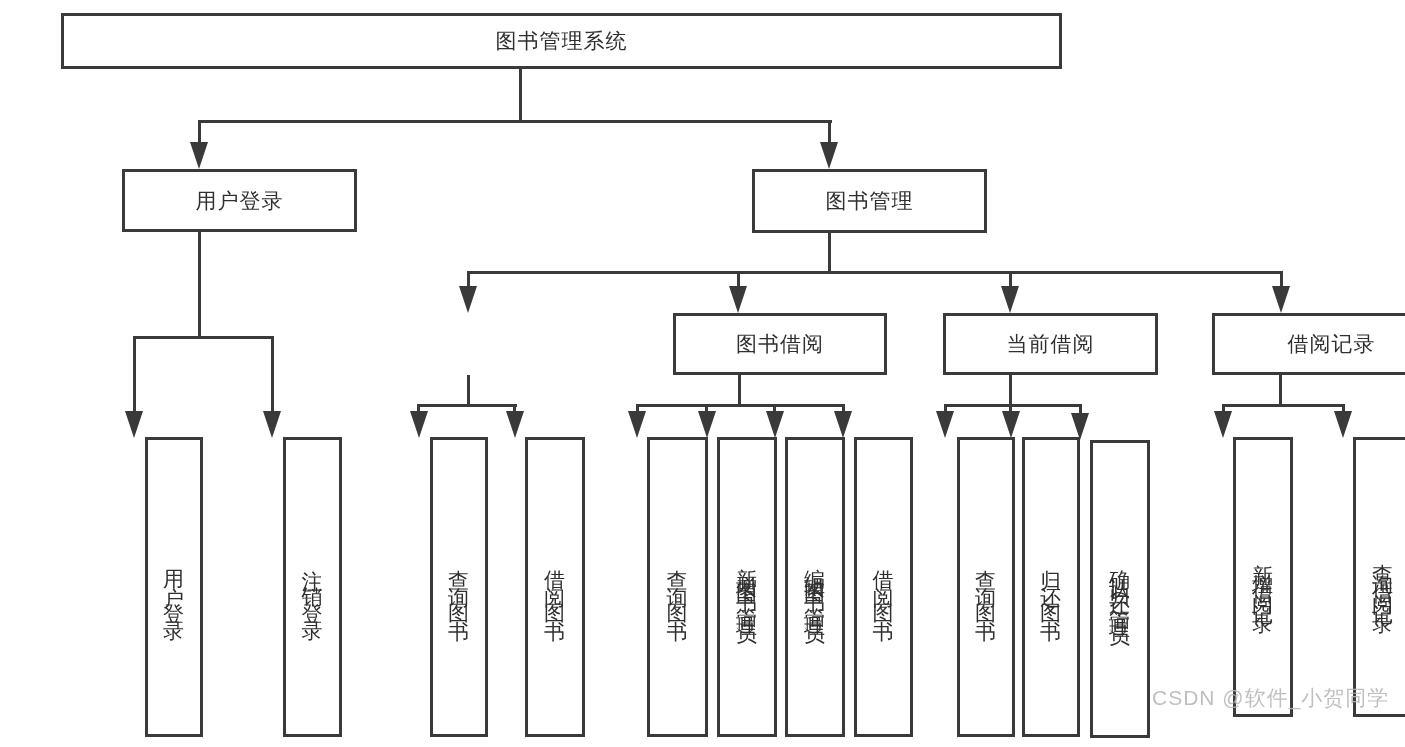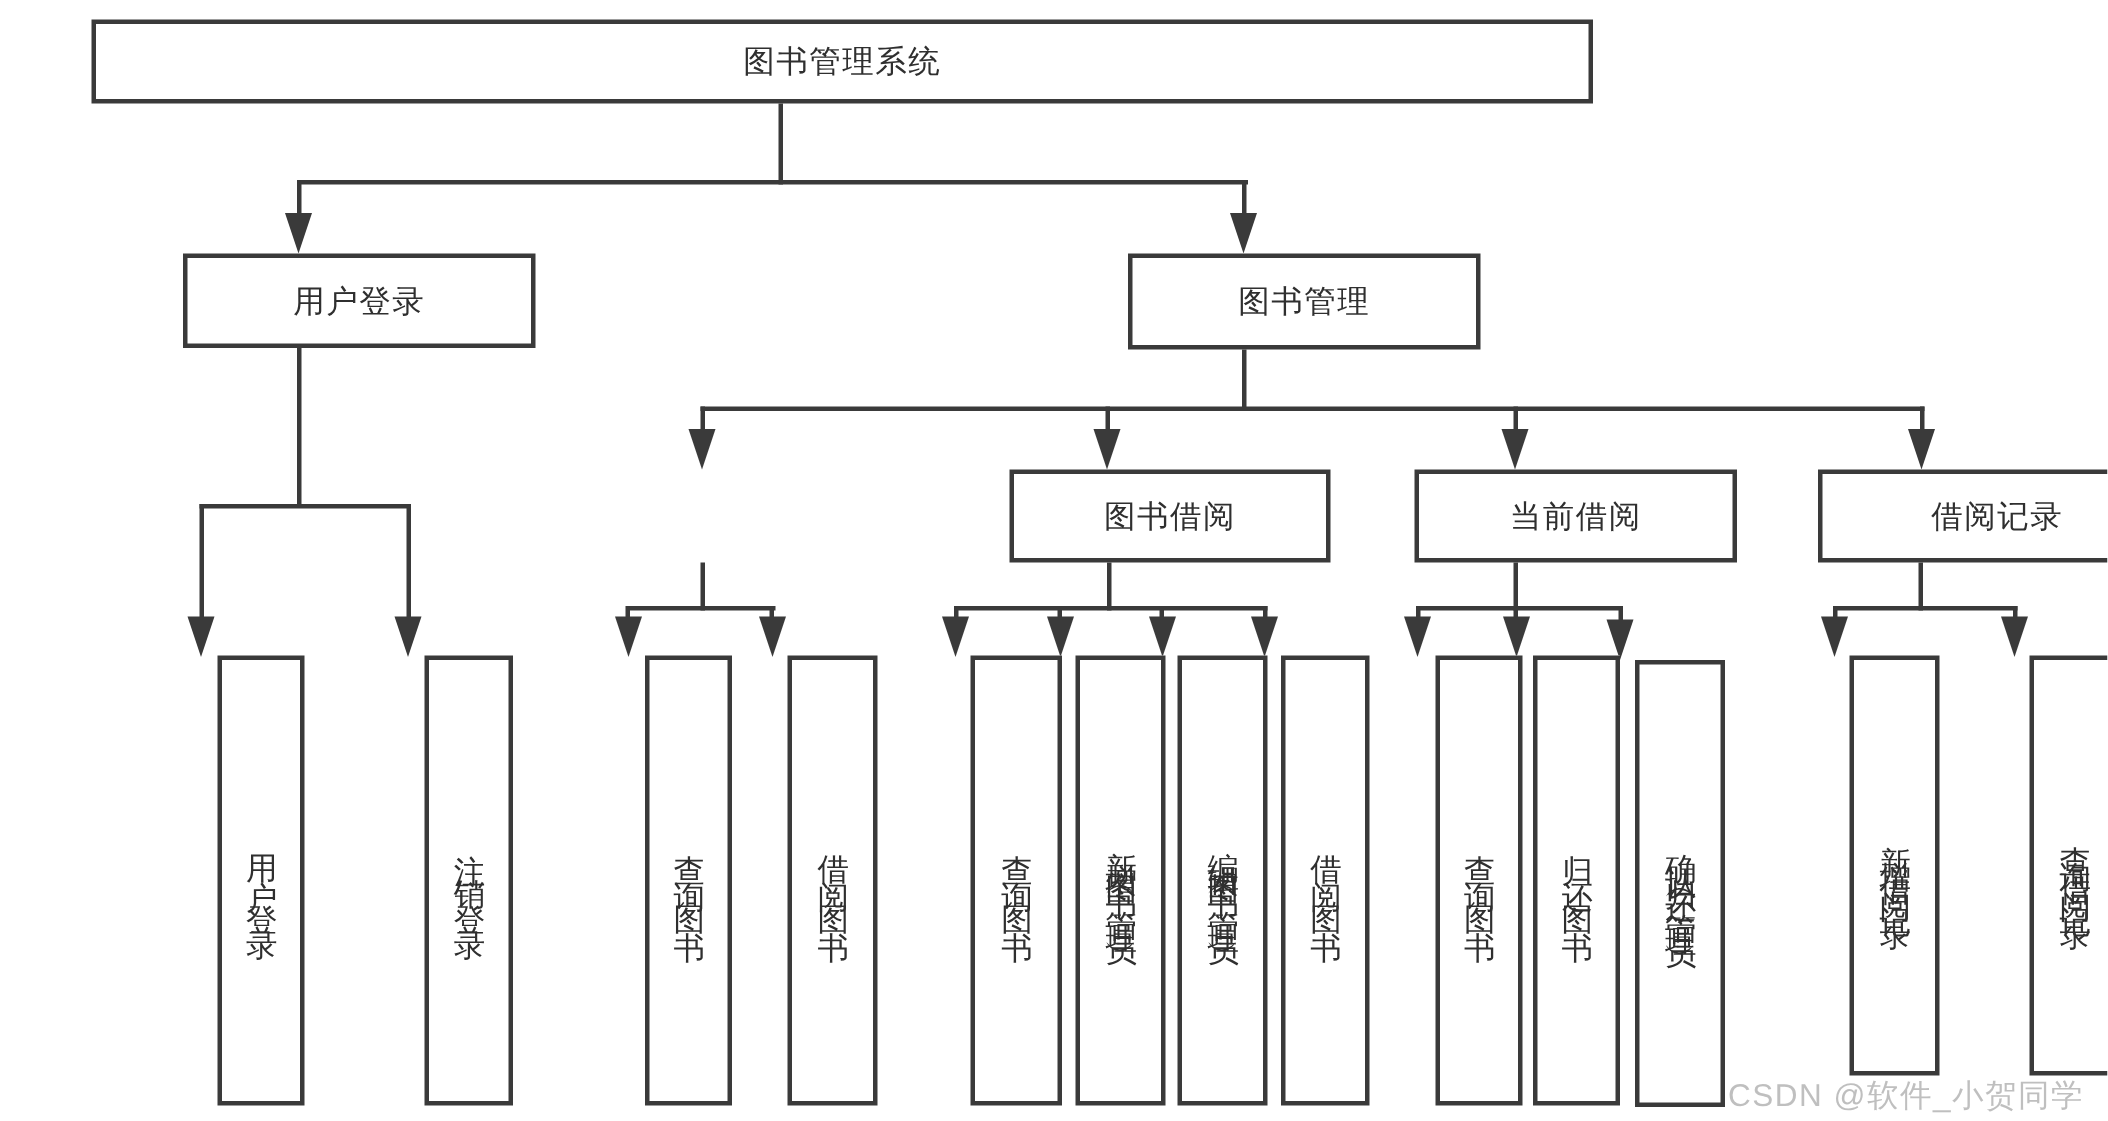--- a/index.html
+++ b/index.html
@@ -21,21 +21,21 @@
   .v4{letter-spacing:17px;}
   .v6{letter-spacing:10px;}
   .v9{letter-spacing:8px;}
   .line{position:absolute;background:#3a3a3a;}
   .arrow{
     position:absolute;width:0;height:0;
     border-left:9px solid transparent;border-right:9px solid transparent;
     border-top:27px solid #3a3a3a;
   }
   .watermark{
-    position:absolute;left:1152px;top:716px;z-index:5;
+    position:absolute;left:1152px;top:684px;z-index:5;
     font-size:21px;color:#b9b9b9;opacity:.9;letter-spacing:1px;white-space:nowrap;
   }
 </style>
 </head>
 <body>
 
 <div class="stage">
 
   <div class="box" style="left:21px;top:13px;width:1001px;height:56px;">
     <span>图书管理系统</span>

